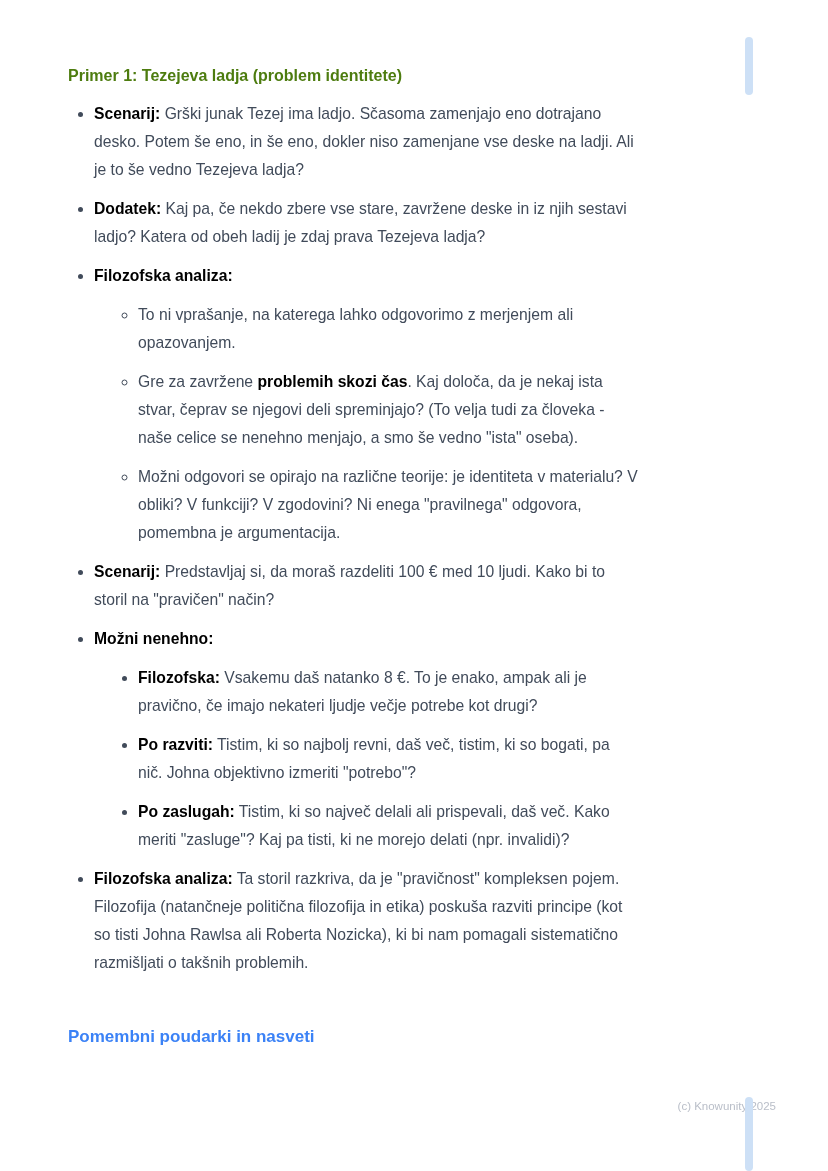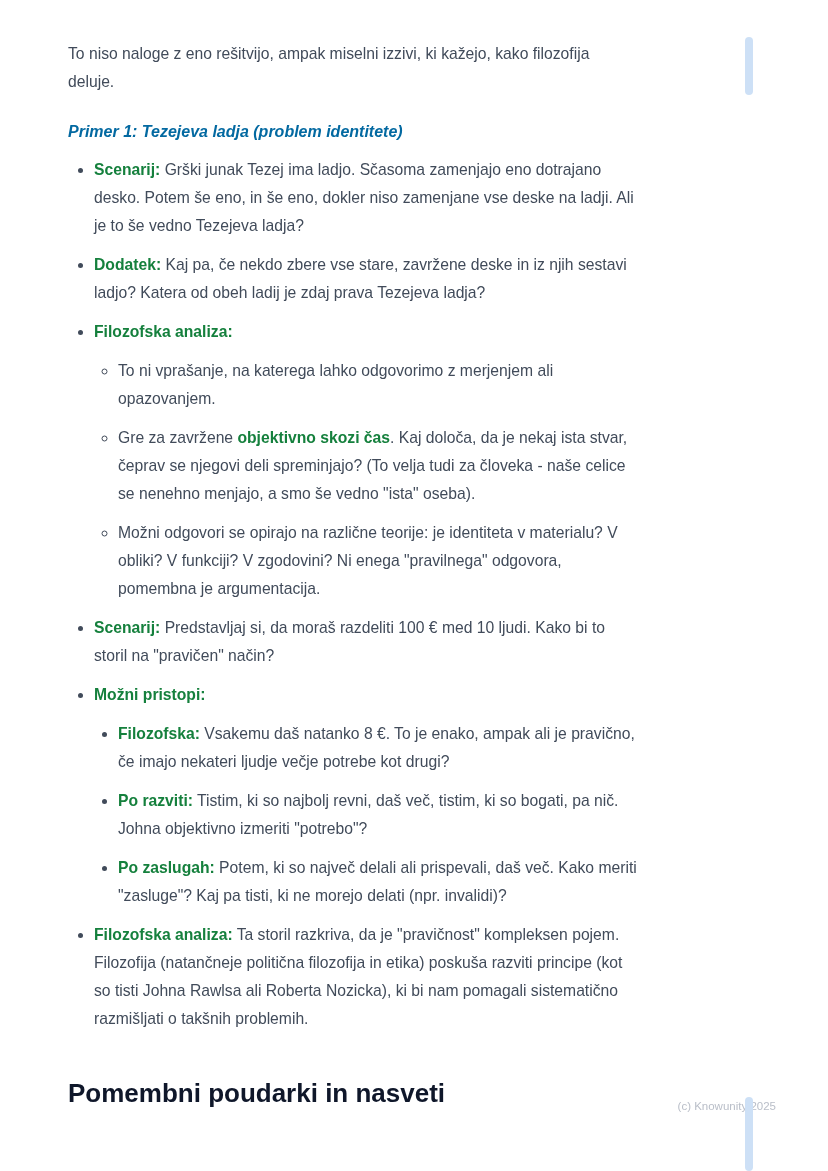--- a/index.html
+++ b/index.html
@@ -14,34 +14,34 @@
   .page { position: absolute; inset: 0; }
   .content {
     position: absolute;
     left: 68px; top: 40px;
     width: 570px;
     font-size: 15.7px;
     line-height: 28px;
   }
   p.intro { margin: 0 0 24px 0; }
   h4.sub-heading {
-    font-size: 16px; font-weight: 700; color: #0369a1;
-    margin: 24px 0 12px 0; line-height: 24px; font-style: italic;
+    font-size: 16px; font-weight: 700; color: #4d7c0f;
+    margin: 24px 0 12px 0; line-height: 24px;
   }
   h2.big-heading {
-    font-size: 26px; font-weight: 700; color: #0f172a;
+    font-size: 17px; font-weight: 700; color: #3b82f6;
     margin: 44px 0 16px 0; line-height: 32px;
   }
   ul { margin: 0; padding-left: 26px; }
   ul.level1 > li { margin-bottom: 11px; }
   ul.level2 { margin-top: 11px; padding-left: 24px; }
-  ul.level2 > li { margin-bottom: 11px; }
+  ul.level2 > li { margin-bottom: 11px; margin-left: 20px; }
   ul.disc { list-style-type: disc; }
   ul.circle { list-style-type: circle; }
-  strong { color: #15803d; font-weight: 700; }
+  strong { color: #000000; font-weight: 700; }
   .watermark {
     position: absolute;
     right: 52px; top: 1100px;
     font-size: 11.5px;
     color: #b9bec8;
   }
   .scroll-thumb {
     position: absolute;
     left: 745px; width: 8px;
     border-radius: 4px;
@@ -49,61 +49,60 @@
   }
   .thumb-top { top: 37px; height: 58px; }
   .thumb-bottom { top: 1097px; height: 74px; }
 </style>
 </head>
 <body>
 
 <div class="page">
   <div class="content">
 
-    <p class="intro">To niso naloge z eno rešitvijo, ampak miselni izzivi, ki kažejo, kako filozofija deluje.</p>
 
     <h4 class="sub-heading">Primer 1: Tezejeva ladja (problem identitete)</h4>
     <ul class="level1 disc">
       <li>
         <strong>Scenarij:</strong><span> Grški junak Tezej ima ladjo. Sčasoma zamenjajo eno dotrajano desko. Potem še eno, in še eno, dokler niso zamenjane vse deske na ladji. Ali je to še vedno Tezejeva ladja?</span>
       </li>
       <li>
         <strong>Dodatek:</strong><span> Kaj pa, če nekdo zbere vse stare, zavržene deske in iz njih sestavi ladjo? Katera od obeh ladij je zdaj prava Tezejeva ladja?</span>
       </li>
       <li>
         <strong>Filozofska analiza:</strong><span></span>
         <ul class="level2 circle">
           <li>
             <span>To ni vprašanje, na katerega lahko odgovorimo z merjenjem ali opazovanjem.</span><strong></strong><span></span>
           </li>
           <li>
-            <span>Gre za zavržene </span><strong>objektivno skozi čas</strong><span>. Kaj določa, da je nekaj ista stvar, čeprav se njegovi deli spreminjajo? (To velja tudi za človeka - naše celice se nenehno menjajo, a smo še vedno "ista" oseba).</span>
+            <span>Gre za zavržene </span><strong>problemih skozi čas</strong><span>. Kaj določa, da je nekaj ista stvar, čeprav se njegovi deli spreminjajo? (To velja tudi za človeka - naše celice se nenehno menjajo, a smo še vedno "ista" oseba).</span>
           </li>
           <li>
             <span>Možni odgovori se opirajo na različne teorije: je identiteta v materialu? V obliki? V funkciji? V zgodovini? Ni enega "pravilnega" odgovora, pomembna je argumentacija.</span><strong></strong><span></span>
           </li>
         </ul>
       </li>
     </ul>
 
     <ul class="level1 disc">
       <li>
         <strong>Scenarij:</strong><span> Predstavljaj si, da moraš razdeliti 100 € med 10 ljudi. Kako bi to storil na "pravičen" način?</span>
       </li>
       <li>
-        <strong>Možni pristopi:</strong><span></span>
+        <strong>Možni nenehno:</strong><span></span>
         <ul class="level2 disc">
           <li>
             <strong>Filozofska:</strong><span> Vsakemu daš natanko 8 €. To je enako, ampak ali je pravično, če imajo nekateri ljudje večje potrebe kot drugi?</span>
           </li>
           <li>
             <strong>Po razviti:</strong><span> Tistim, ki so najbolj revni, daš več, tistim, ki so bogati, pa nič. Johna objektivno izmeriti "potrebo"?</span>
           </li>
           <li>
-            <strong>Po zaslugah:</strong><span> Potem, ki so največ delali ali prispevali, daš več. Kako meriti "zasluge"? Kaj pa tisti, ki ne morejo delati (npr. invalidi)?</span>
+            <strong>Po zaslugah:</strong><span> Tistim, ki so največ delali ali prispevali, daš več. Kako meriti "zasluge"? Kaj pa tisti, ki ne morejo delati (npr. invalidi)?</span>
           </li>
         </ul>
       </li>
       <li>
         <strong>Filozofska analiza:</strong><span> Ta storil razkriva, da je "pravičnost" kompleksen pojem. Filozofija (natančneje politična filozofija in etika) poskuša razviti principe (kot so tisti Johna Rawlsa ali Roberta Nozicka), ki bi nam pomagali sistematično razmišljati o takšnih problemih.</span>
       </li>
     </ul>
 
     <h2 class="big-heading">Pomembni poudarki in nasveti</h2>
 

